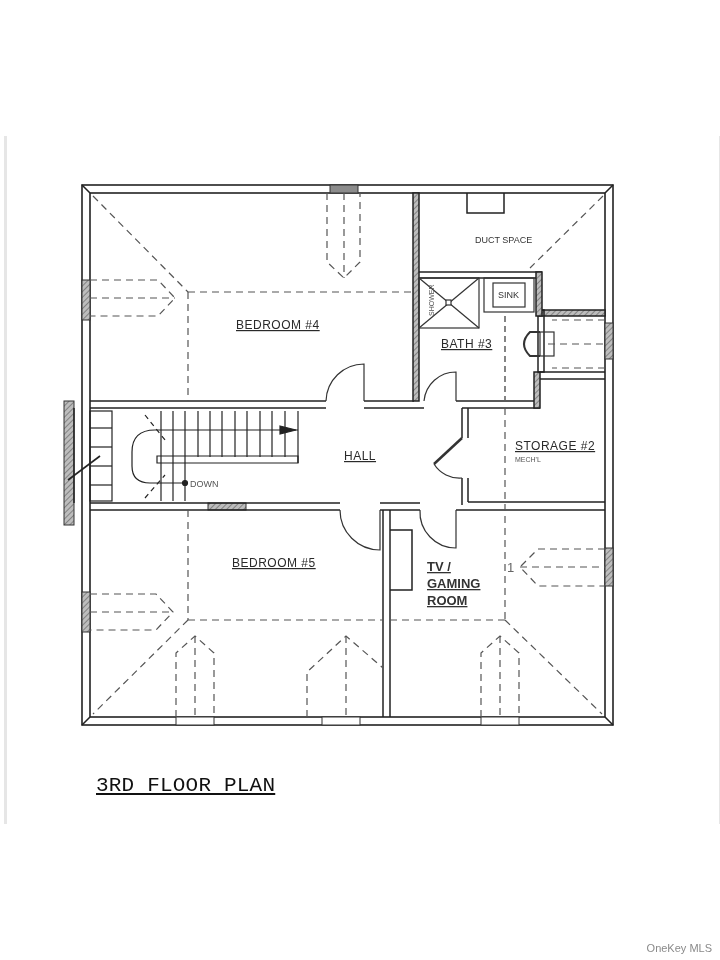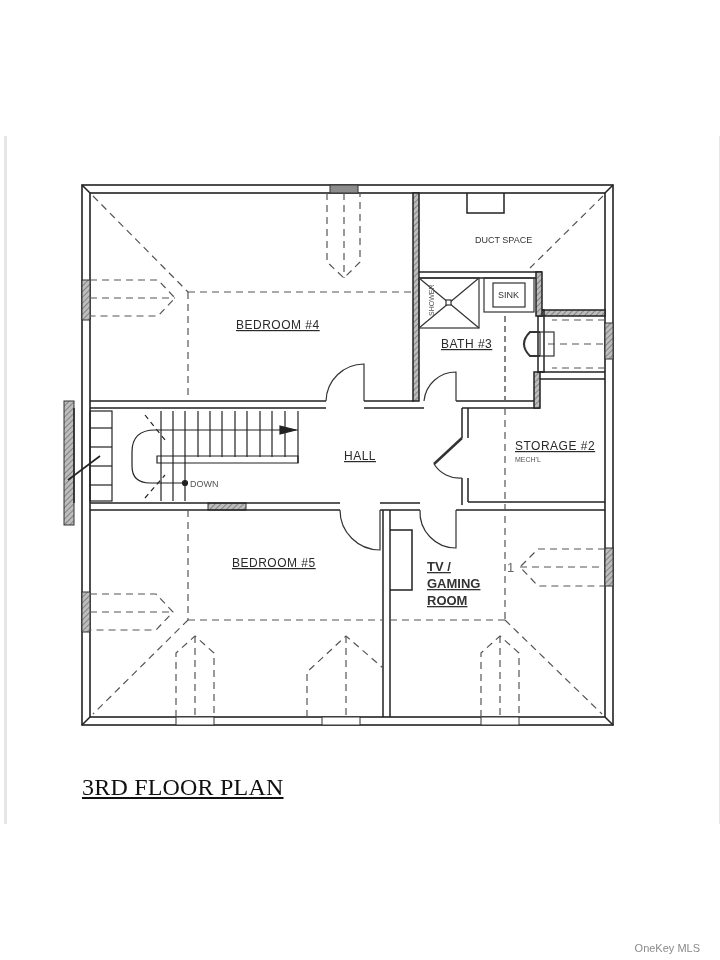--- a/index.html
+++ b/index.html
@@ -17,26 +17,26 @@
       font-family: "Liberation Sans", sans-serif; font-size: 12px; fill: #2a2a2a;
       letter-spacing: 0.5px; text-decoration: underline;
     }
     .room-label-bold {
       font-family: "Liberation Sans", sans-serif; font-size: 13px; fill: #333;
       text-decoration: underline; font-weight: bold;
     }
     .small-label { font-family: "Liberation Sans", sans-serif; font-size: 9px; fill: #333; }
     .tiny-label { font-family: "Liberation Sans", sans-serif; font-size: 7px; fill: #555; }
     .plan-title {
-      position: absolute; left: 82px; top: 774px;
-      font-family: Liberation Serif, serif; font-size: 24px; color: #111;
+      position: absolute; left: 96px; top: 774px;
+      font-family: Liberation Mono, monospace; font-size: 21px; color: #111;
       text-decoration: underline; letter-spacing: 0.2px;
     }
     .watermark {
-      position: absolute; right: 20px; bottom: 6px;
+      position: absolute; right: 8px; bottom: 6px;
       font-family: "Liberation Sans", sans-serif; font-size: 11px; color: #8a8a8a;
     }
   </style>
 </head>
 <body>
 
 <div class="sheet"></div>
 
 <svg class="plan" width="720" height="960" viewBox="0 0 720 960" xmlns="http://www.w3.org/2000/svg">
   <defs>

